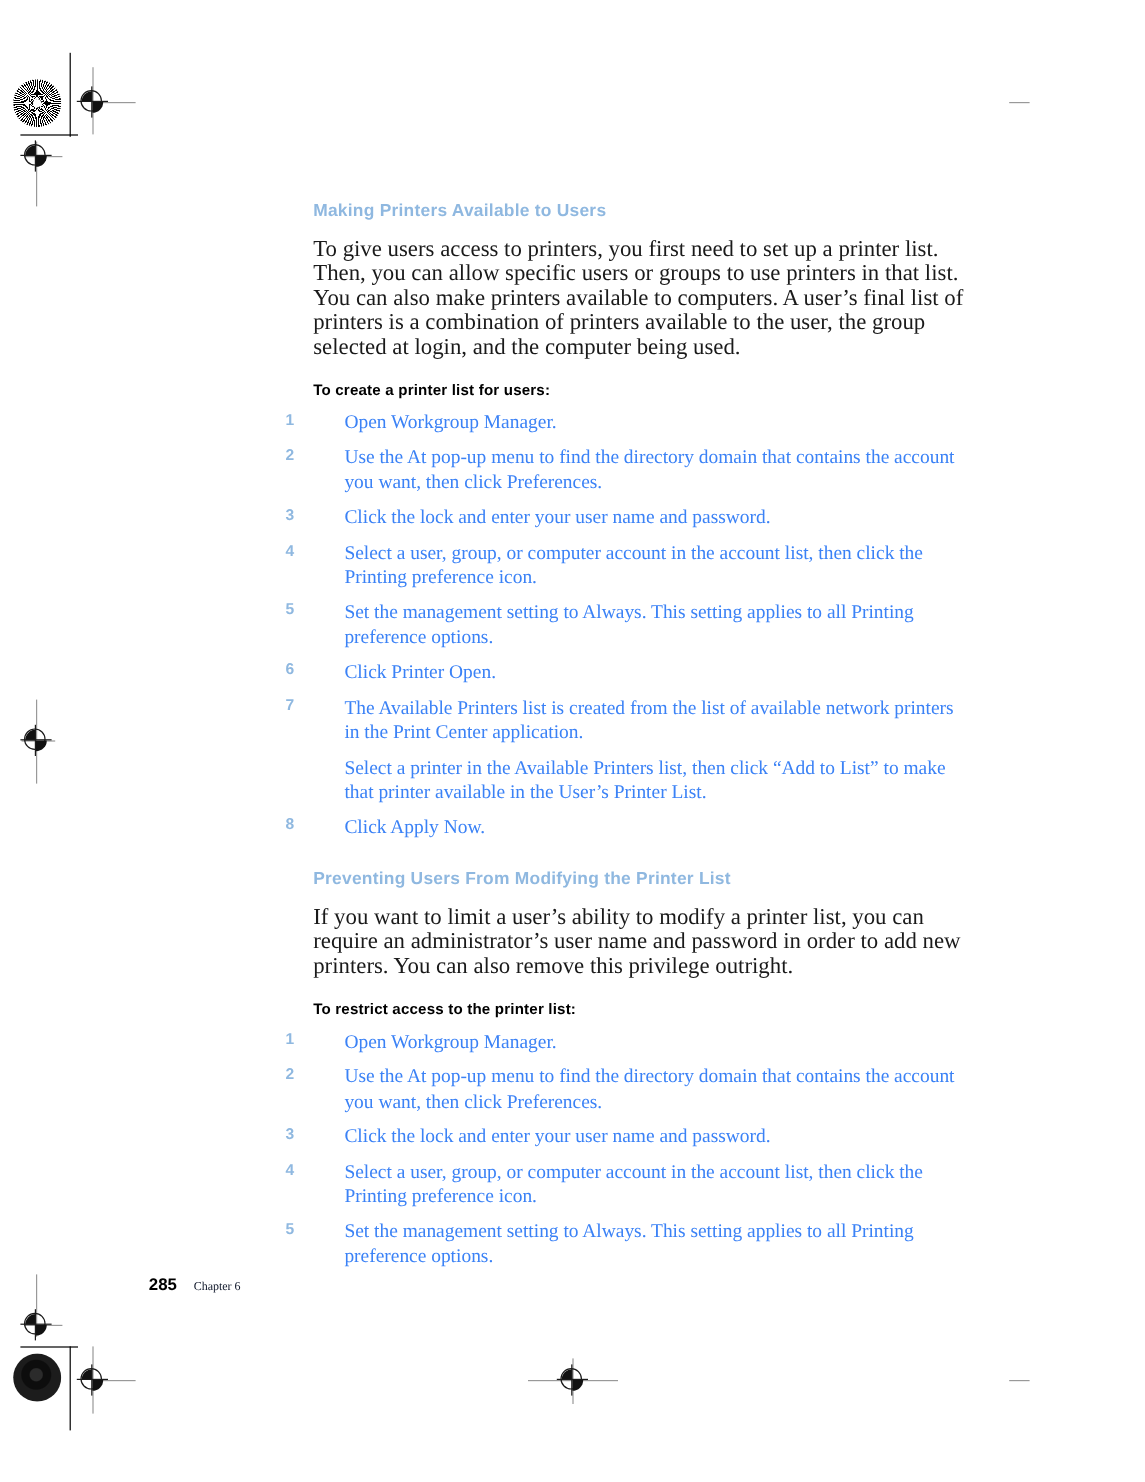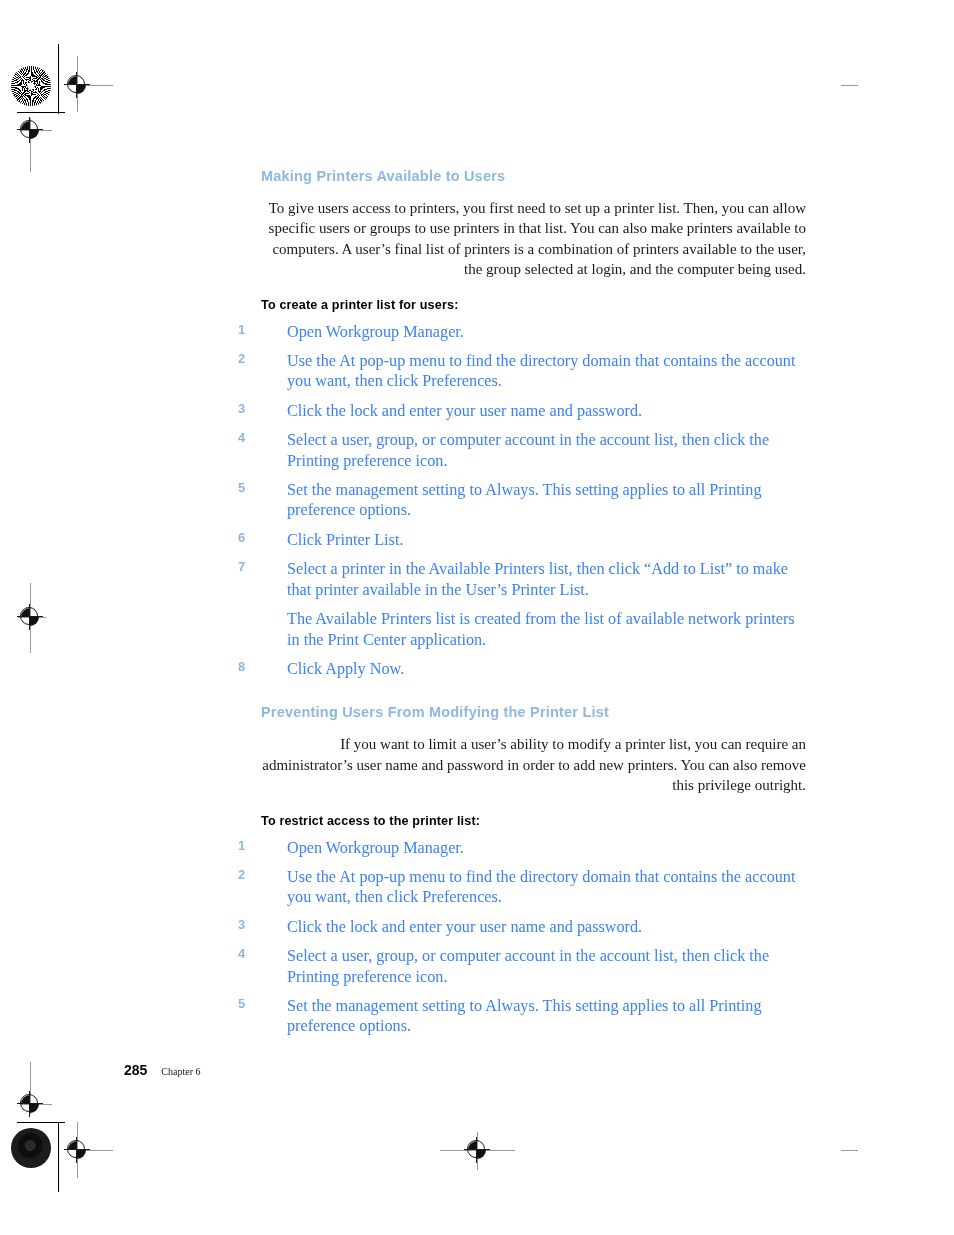--- a/index.html
+++ b/index.html
@@ -102,24 +102,24 @@
     font-size: 14.5px;
     letter-spacing: 0.2px;
     color: #8fb8e0;
   }
   h2.section-head.second {
     margin-top: 0;
   }
 
   p.body {
     margin: 0 0 10px 0;
-    font-size: 15px;
+    font-size: 19px;
     line-height: 20.4px;
     color: #1a1a1a;
-    text-align: right;
+    text-align: left;
   }
 
   h3.sub-head {
     margin: 18px 0 10px 0;
     font-family: "Liberation Sans", sans-serif;
     font-weight: bold;
     font-size: 12.6px;
     letter-spacing: 0.15px;
     color: #000000;
   }
@@ -323,26 +323,26 @@
       <li class="step">
         <span class="num">4</span>
         <span class="step-text">Select a user, group, or computer account in the account list, then click the Printing preference icon.</span>
       </li>
       <li class="step">
         <span class="num">5</span>
         <span class="step-text">Set the management setting to Always. This setting applies to all Printing preference options.</span>
       </li>
       <li class="step">
         <span class="num">6</span>
-        <span class="step-text">Click Printer List.</span>
+        <span class="step-text">Click Printer Open.</span>
       </li>
       <li class="step">
         <span class="num">7</span>
+        <span class="step-text">The Available Printers list is created from the list of available network printers in the Print Center application.</span>
         <span class="step-text">Select a printer in the Available Printers list, then click “Add to List” to make that printer available in the User’s Printer List.</span>
-        <span class="step-text">The Available Printers list is created from the list of available network printers in the Print Center application.</span>
       </li>
       <li class="step">
         <span class="num">8</span>
         <span class="step-text">Click Apply Now.</span>
       </li>
     </ol>
 
     <div class="gap-after-list"></div>
 
     <h2 class="section-head second">Preventing Users From Modifying the Printer List</h2>

